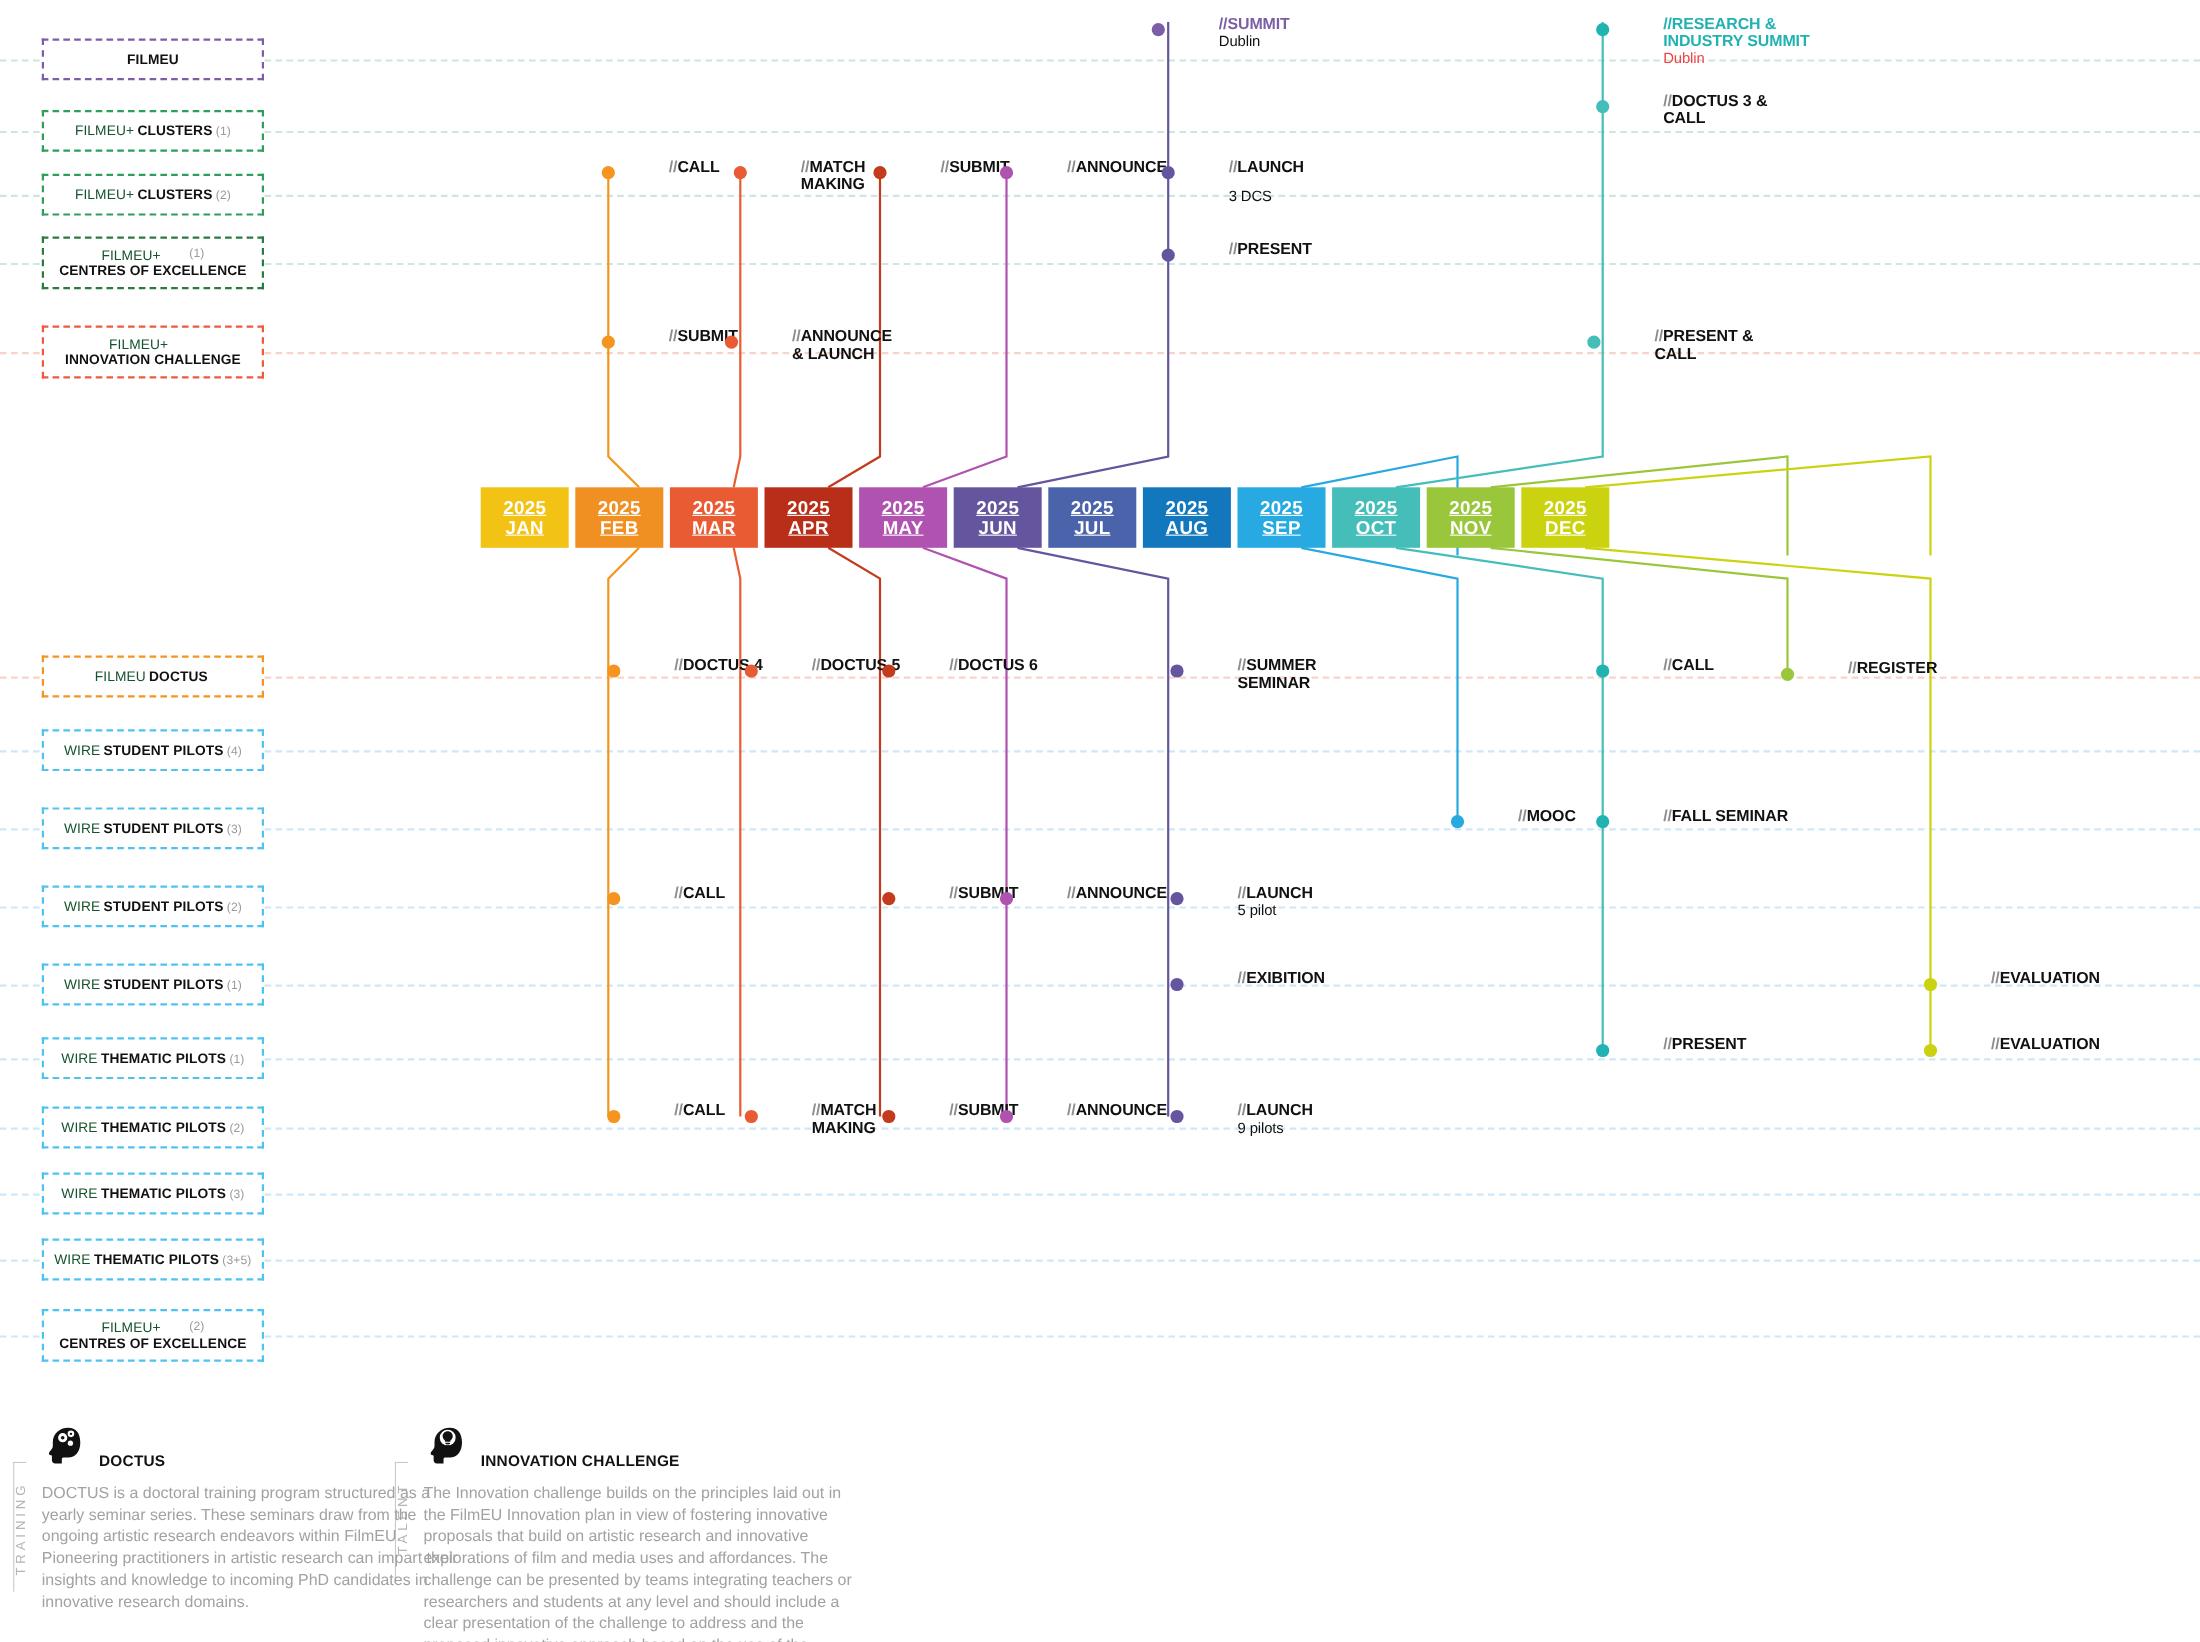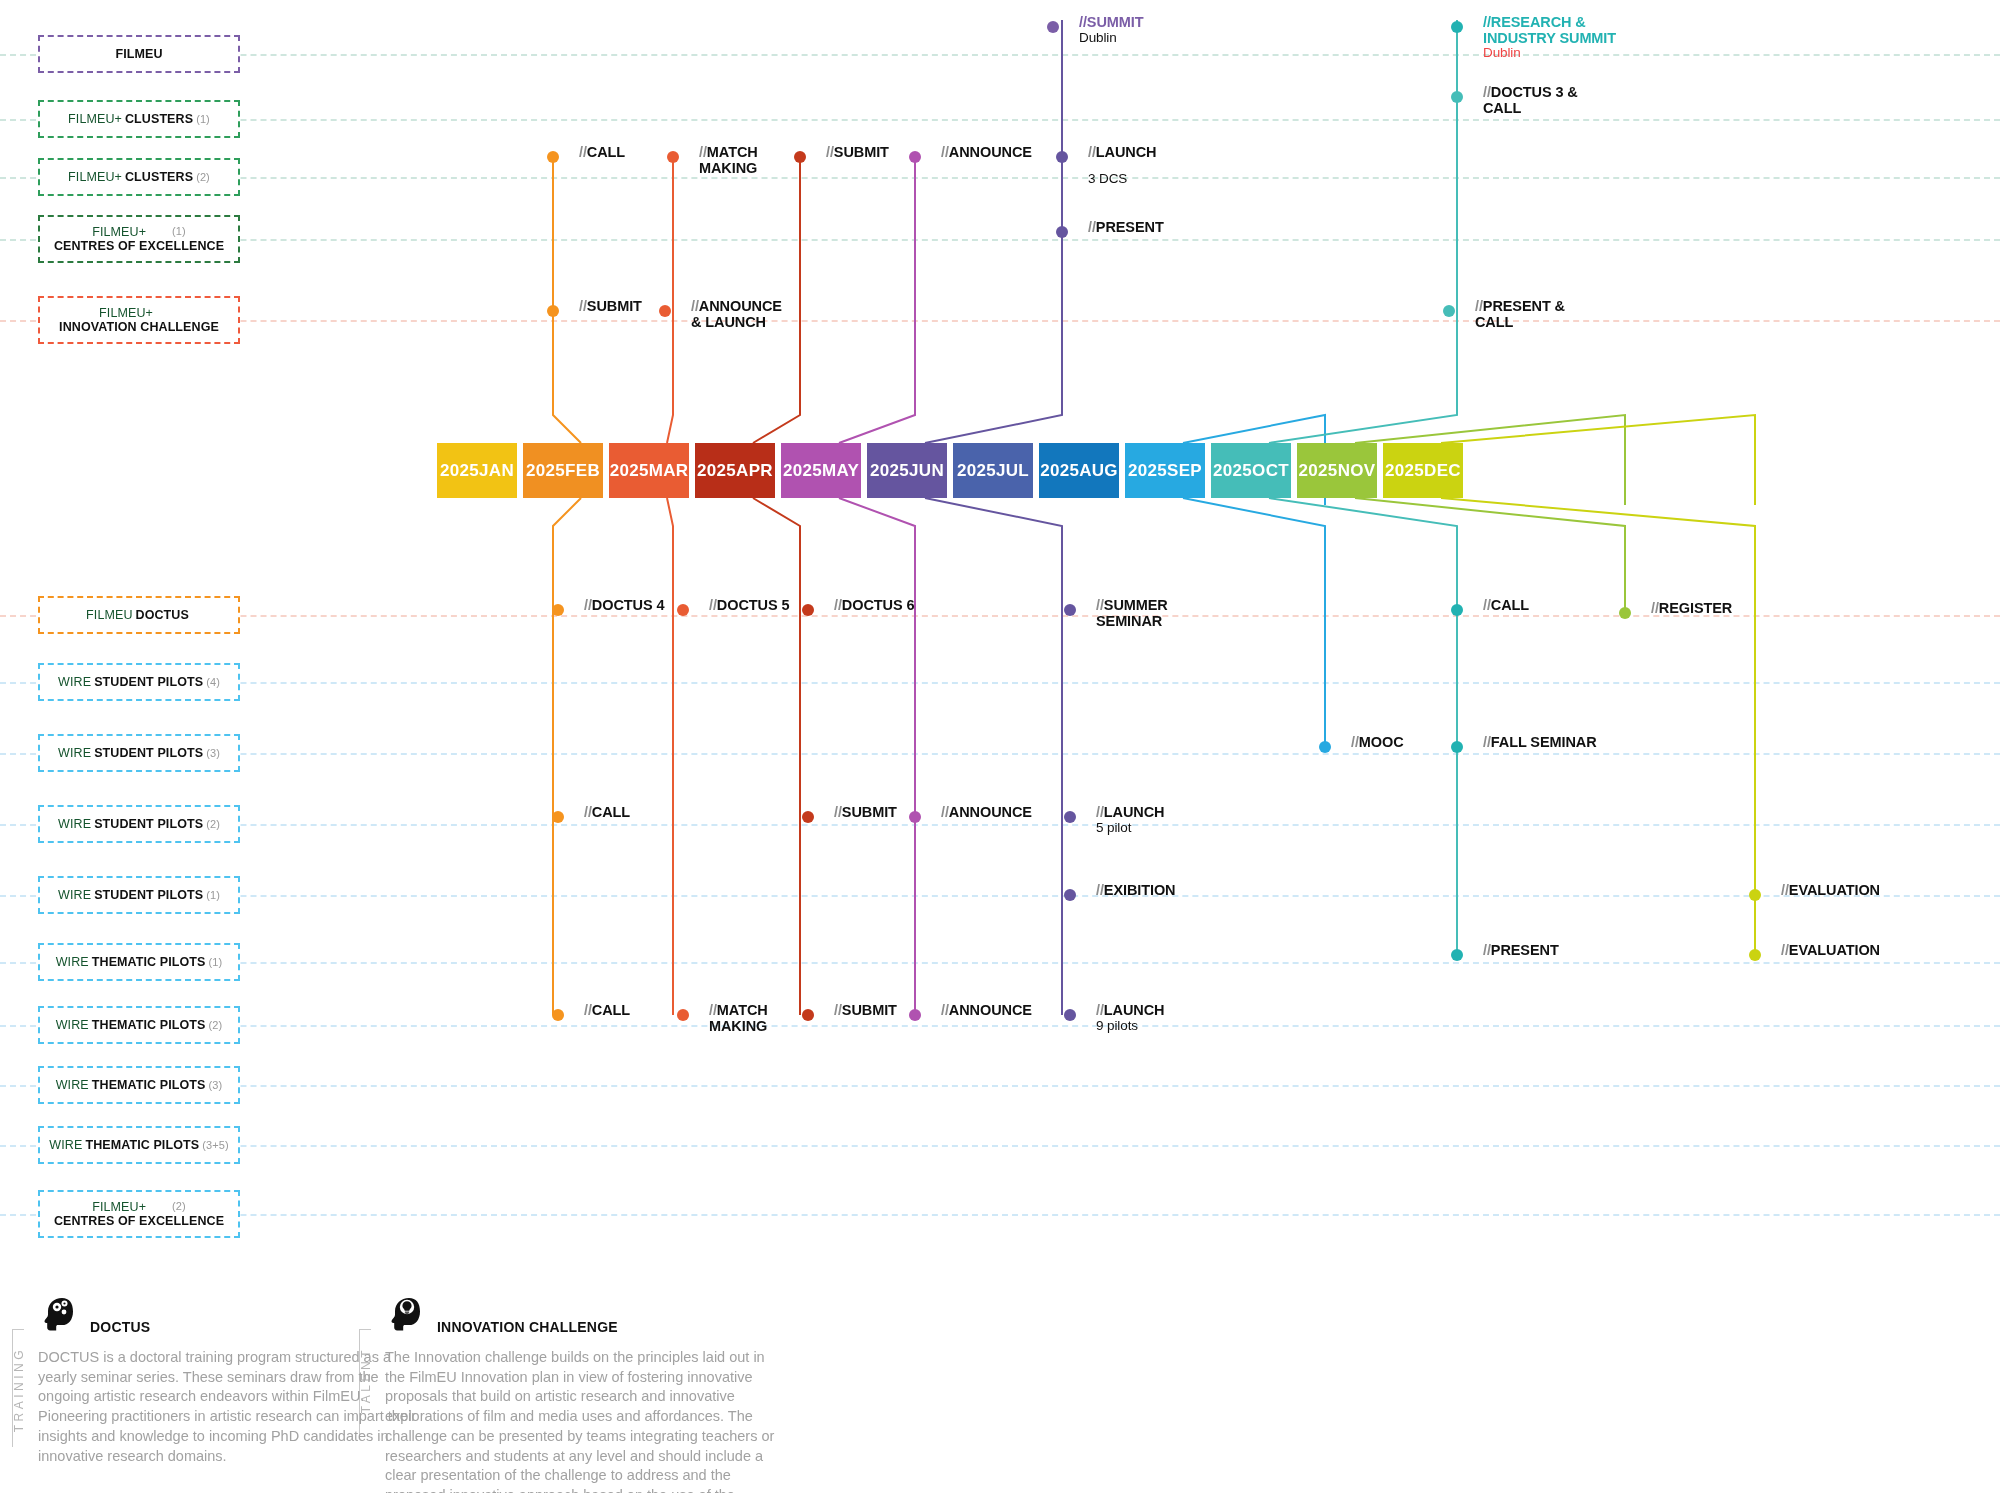--- a/index.html
+++ b/index.html
@@ -31,34 +31,35 @@
   .chip .lite { color:#14532d; font-weight:400; }
   .chip .bold { color:#111; font-weight:700; }
   .chip .num  { color:#9a9a9a; font-weight:400; font-size:11px; }
   .chip.two-line { flex-direction:column; }
   .chip.two-line .row1 { display:flex; gap:26px; }
 
   
   .months { position:absolute; left:437px; top:443px; display:flex; gap:6px; z-index:8; }
   .month {
     width:80px; height:55px; color:#fff;
-    display:flex; align-items:center; justify-content:center;
-    font-weight:800; font-size:17px; line-height:1.02; letter-spacing:.3px;
+    display:flex; flex-direction:column; align-items:center; justify-content:center;
+    font-weight:800; font-size:17px; line-height:1.02; letter-spacing:.3px;text-decoration:underline;
   }
 
   
   .mk { position:absolute; z-index:10; }
   .mk .dot {
     position:absolute; left:-6px; top:-6px; width:12px; height:12px;
     border-radius:50%;
   }
   .mk .lbl {
-    position:absolute; left:26px; top:-12px; white-space:nowrap;
+    position:absolute; left:9px; top:-12px; white-space:nowrap;
     font-size:14.5px; font-weight:800; color:#111; line-height:1.08;
     letter-spacing:-.1px;
+    padding-left:46px;
   }
 
   
   #wires { position:absolute; left:0; top:0; width:2000px; height:1493px; z-index:4; }
 
   
   .legend { position:absolute; z-index:12; }
   .legend .head { display:flex; align-items:flex-end; gap:12px; }
   .legend .ttl { font-size:14px; font-weight:800; color:#111; letter-spacing:.2px; padding-bottom:4px;}
   .legend p {

